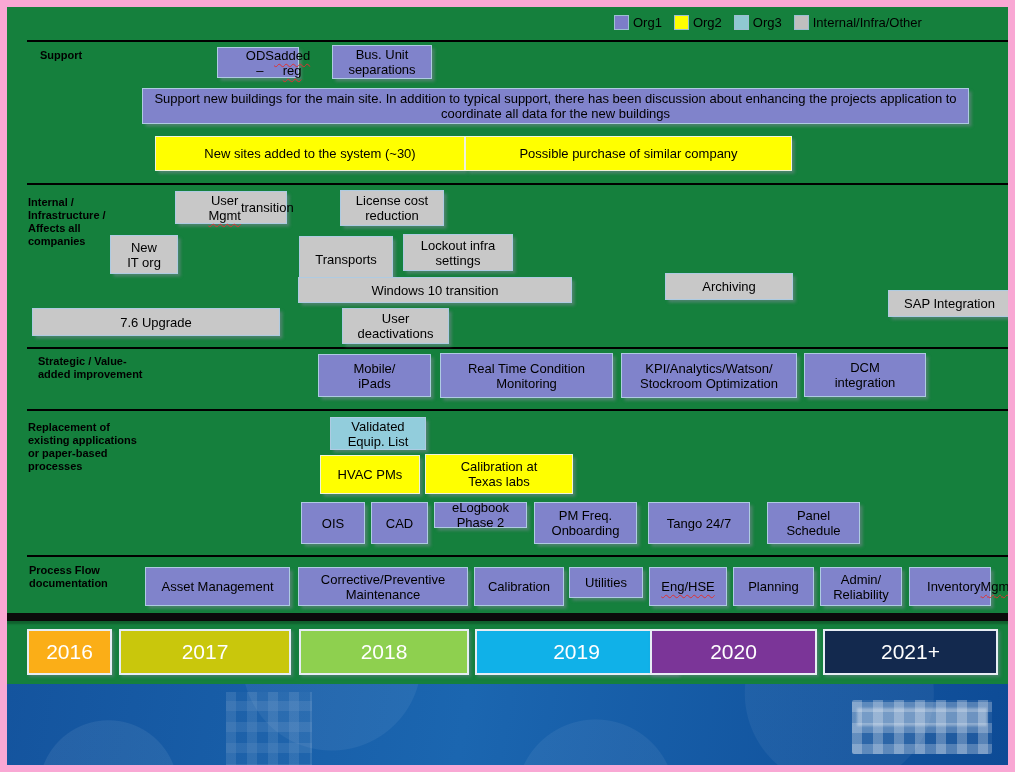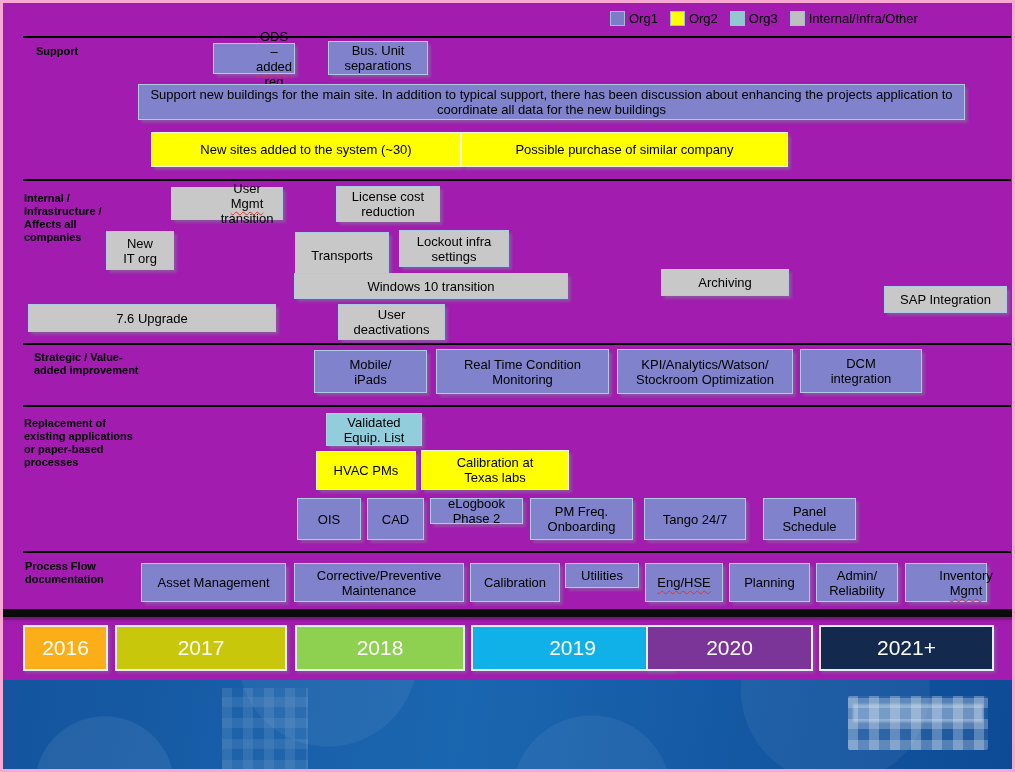--- a/index.html
+++ b/index.html
@@ -1,37 +1,37 @@
 <!DOCTYPE html>
 <html><head>
 <meta charset="utf-8">
 <style>
   html,body{margin:0;padding:0;background:#fff;}
-  .stage{position:relative;width:1015px;height:772px;background:#a21caf;overflow:hidden;
-         font-family:"Liberation Sans",sans-serif;color:#000;border:3px solid #f9a8d4;box-sizing:border-box;}
+  .stage{position:relative;width:1015px;height:772px;background:#15803d;overflow:hidden;
+         font-family:"Liberation Sans",sans-serif;color:#000;border:7px solid #f9a8d4;box-sizing:border-box;}
 
   
   .legend{position:absolute;left:607px;top:8px;display:flex;align-items:center;gap:12px;}
   .legend-item{display:flex;align-items:center;gap:4px;}
   .swatch{width:15px;height:15px;border:1px solid #9cbfd2;box-sizing:border-box;}
   .legend-label{font-size:13px;}
 
   
   .rowlabel{position:absolute;font-size:11px;font-weight:bold;line-height:13px;white-space:pre-line;}
 
   
   .divider{position:absolute;left:20px;width:988px;height:2px;background:#000;}
   .thickbar{position:absolute;left:0;top:606px;width:1015px;height:8px;background:#0b0b0b;
             box-shadow:0 3px 2px rgba(0,0,0,.25);}
 
   
   .box{position:absolute;display:flex;align-items:center;justify-content:center;text-align:center;
        white-space:pre-line;font-size:13px;line-height:15px;box-sizing:border-box;padding:1px 4px;
        border:1.5px solid #aecbe2;box-shadow:2.5px 2.5px 3px rgba(125,135,150,.55);}
-  .col{flex-direction:column;padding-left:44px;}
+  .col{flex-direction:row;padding-left:44px;}
   .purple{background:#8083cb;}
   .yellow{background:#ffff00;border-color:#eef2da;}
   .teal{background:#92cddc;}
   .gray{background:#c8c8c8;}
   .sq{text-decoration:underline wavy #e03030;text-decoration-thickness:1px;text-underline-offset:3px;}
 
   
   .year{position:absolute;top:622px;height:46px;display:flex;align-items:center;justify-content:center;
         color:#fff;font-size:21px;box-sizing:border-box;border:2px solid #e7edf4;
         box-shadow:2px 2px 3px rgba(120,130,150,.5);}
@@ -146,21 +146,21 @@
   <div class="box purple" style="left:527px;top:495px;width:103px;height:42px;">PM Freq.
 Onboarding</div>
   <div class="box purple" style="left:641px;top:495px;width:102px;height:42px;">Tango 24/7</div>
   <div class="box purple" style="left:760px;top:495px;width:93px;height:42px;">Panel
 Schedule</div>
 
   <div class="box purple" style="left:138px;top:560px;width:145px;height:39px;">Asset Management</div>
   <div class="box purple" style="left:291px;top:560px;width:170px;height:39px;">Corrective/Preventive
 Maintenance</div>
   <div class="box purple" style="left:467px;top:560px;width:90px;height:39px;">Calibration</div>
-  <div class="box purple" style="left:562px;top:560px;width:74px;height:25px;">Utilities</div>
+  <div class="box purple" style="left:562px;top:560px;width:74px;height:31px;">Utilities</div>
   <div class="box purple" style="left:642px;top:560px;width:78px;height:39px;">
     <span class="sq">Eng/HSE</span>
   </div>
   <div class="box purple" style="left:726px;top:560px;width:81px;height:39px;">Planning</div>
   <div class="box purple" style="left:813px;top:560px;width:82px;height:39px;">Admin/
 Reliability</div>
   <div class="box purple col" style="left:902px;top:560px;width:82px;height:39px;">
     <span>Inventory</span>
     <span class="sq">Mgmt</span>
   </div>

